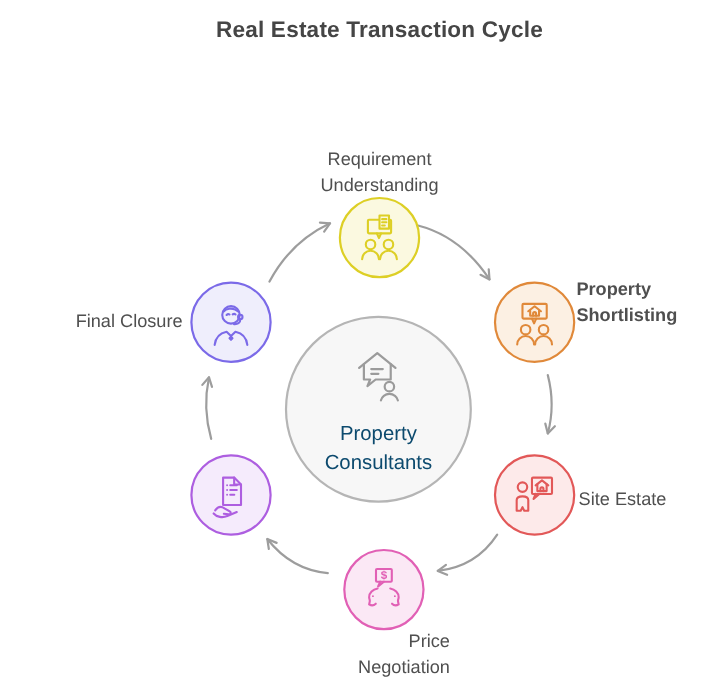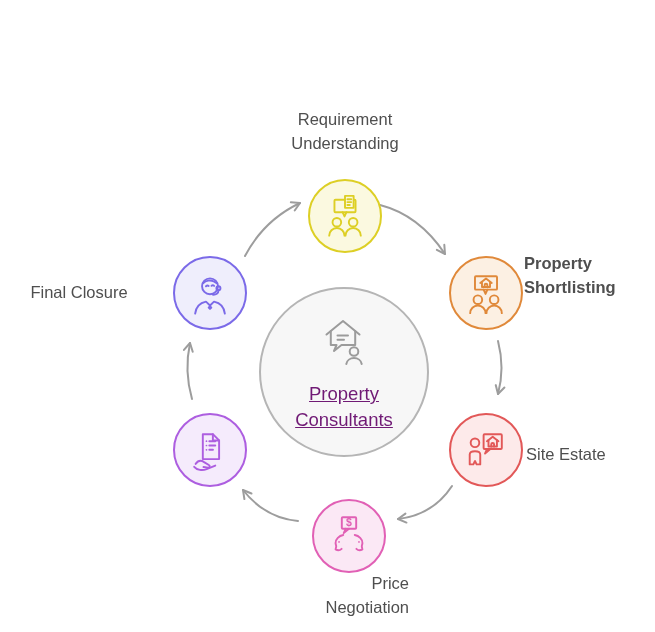--- a/index.html
+++ b/index.html
@@ -7,32 +7,33 @@
   .title{position:absolute;top:16px;left:345px;transform:translateX(-50%);white-space:nowrap;font-size:20.5px;font-weight:bold;letter-spacing:.2px;}
   .arrows{position:absolute;left:0;top:0;pointer-events:none;}
   .node{position:absolute;width:74px;height:74px;border-radius:50%;border:2.5px solid currentColor;box-sizing:border-box;display:flex;align-items:center;justify-content:center;}
   .node svg{display:block;}
   .n0{left:308px;top:179px}.n1{left:449px;top:256px}.n2{left:449px;top:413px}
   .n3{left:312px;top:499px}.n4{left:173px;top:413px}.n5{left:173px;top:256px}
   .center-circle{position:absolute;left:259px;top:287px;width:170px;height:170px;border-radius:50%;border:2px solid #b5b5b5;box-sizing:border-box;background:#f7f7f7;color:#9b9b9b;}
   .center-icon{position:absolute;left:52px;top:22px;}
   .center-label{position:absolute;left:0;right:0;top:92px;text-align:center;font-size:18.5px;line-height:1.42;}
   .step-label{position:absolute;font-size:16.5px;line-height:1.45;color:#4f4f4f;}
-  .l0{left:260px;top:108px;width:170px;text-align:center;}
+  .l0{left:260px;top:134px;width:170px;text-align:center;}
   .l1{left:524px;top:252px;width:100px;text-align:left;}
   .l2{left:526px;top:443px;width:120px;text-align:left;}
   .l3{left:289px;top:572px;width:120px;text-align:right;}
   .l4{left:26px;top:440px;width:140px;text-align:right;}
-  .l5{left:4px;top:281px;width:150px;text-align:center;}
+  .l5{left:16px;top:281px;width:150px;text-align:right;}
 </style>
 </head>
 <body>
 
 <div class="canvas">
 
+  <div class="title" style="color: rgb(69, 69, 69);">Real Estate Transaction Cycle</div>
 
   <svg class="arrows" width="655" height="632" viewBox="0 0 655 632" fill="none" stroke="currentColor" stroke-width="2" stroke-linecap="round" style="color: rgb(157, 157, 157);">
     <defs>
       <marker id="ah" markerWidth="18" markerHeight="18" refX="10" refY="8" orient="auto" markerUnits="userSpaceOnUse">
         <path d="M2 3.5 L10 8 L2 12.5" fill="none" stroke="#9d9d9d" stroke-width="2" stroke-linecap="round" stroke-linejoin="round"></path>
       </marker>
     </defs>
     <path d="M245 256 Q264 220 300 203" marker-end="url(#ah)"></path>
     <path d="M380 205 Q419 215 445 254" marker-end="url(#ah)"></path>
     <path d="M498 341 Q505 368 498 394" marker-end="url(#ah)"></path>
@@ -42,21 +43,21 @@
   </svg>
 
   <div class="center-circle" style="background: rgb(247, 247, 247); border-color: rgb(181, 181, 181); color: rgb(155, 155, 155);">
     <svg class="center-icon" width="60" height="60" viewBox="0 0 60 60" fill="none" stroke="currentColor" stroke-width="2" stroke-linecap="round" stroke-linejoin="round">
       <path d="M13.5 23.5 L30 10 L46.5 23.5"></path>
       <path d="M17.8 20 V34 H23.5 L21 40 L28.5 34 H42.2 V20"></path>
       <path d="M24.5 24.5 h10.5 M24.5 28.8 h6.5"></path>
       <circle cx="41" cy="40.5" r="4.3"></circle>
       <path d="M33.3 53 a7.8 7 0 0 1 15.4 0"></path>
     </svg>
-    <div class="center-label" style="color: #701a75; text-decoration: underline;">Property Consultants</div>
+    <div class="center-label" style="color: #0c4a6e;">Property Consultants</div>
   </div>
 
   <div class="node n0" style="color: rgb(221, 207, 37); background: rgb(251, 249, 224); --fill: #fbf9e0;">
     <svg width="46" height="46" viewBox="0 0 48 48" fill="none" stroke="currentColor" stroke-width="2" stroke-linecap="round" stroke-linejoin="round">
       <rect x="13" y="7" width="22" height="13" rx="1"></rect>
       <path d="M21.5 20 L23.5 24.5 L25.5 20"></path>
       <rect x="24" y="3" width="9" height="12.5" fill="var(--fill)"></rect>
       <path d="M26.5 6.5 h4 M26.5 9.5 h4 M26.5 12.5 h2.5"></path>
       <circle cx="15.5" cy="30.5" r="4.5"></circle>
       <path d="M7.5 44.5 a8 8 0 0 1 16 0"></path>

